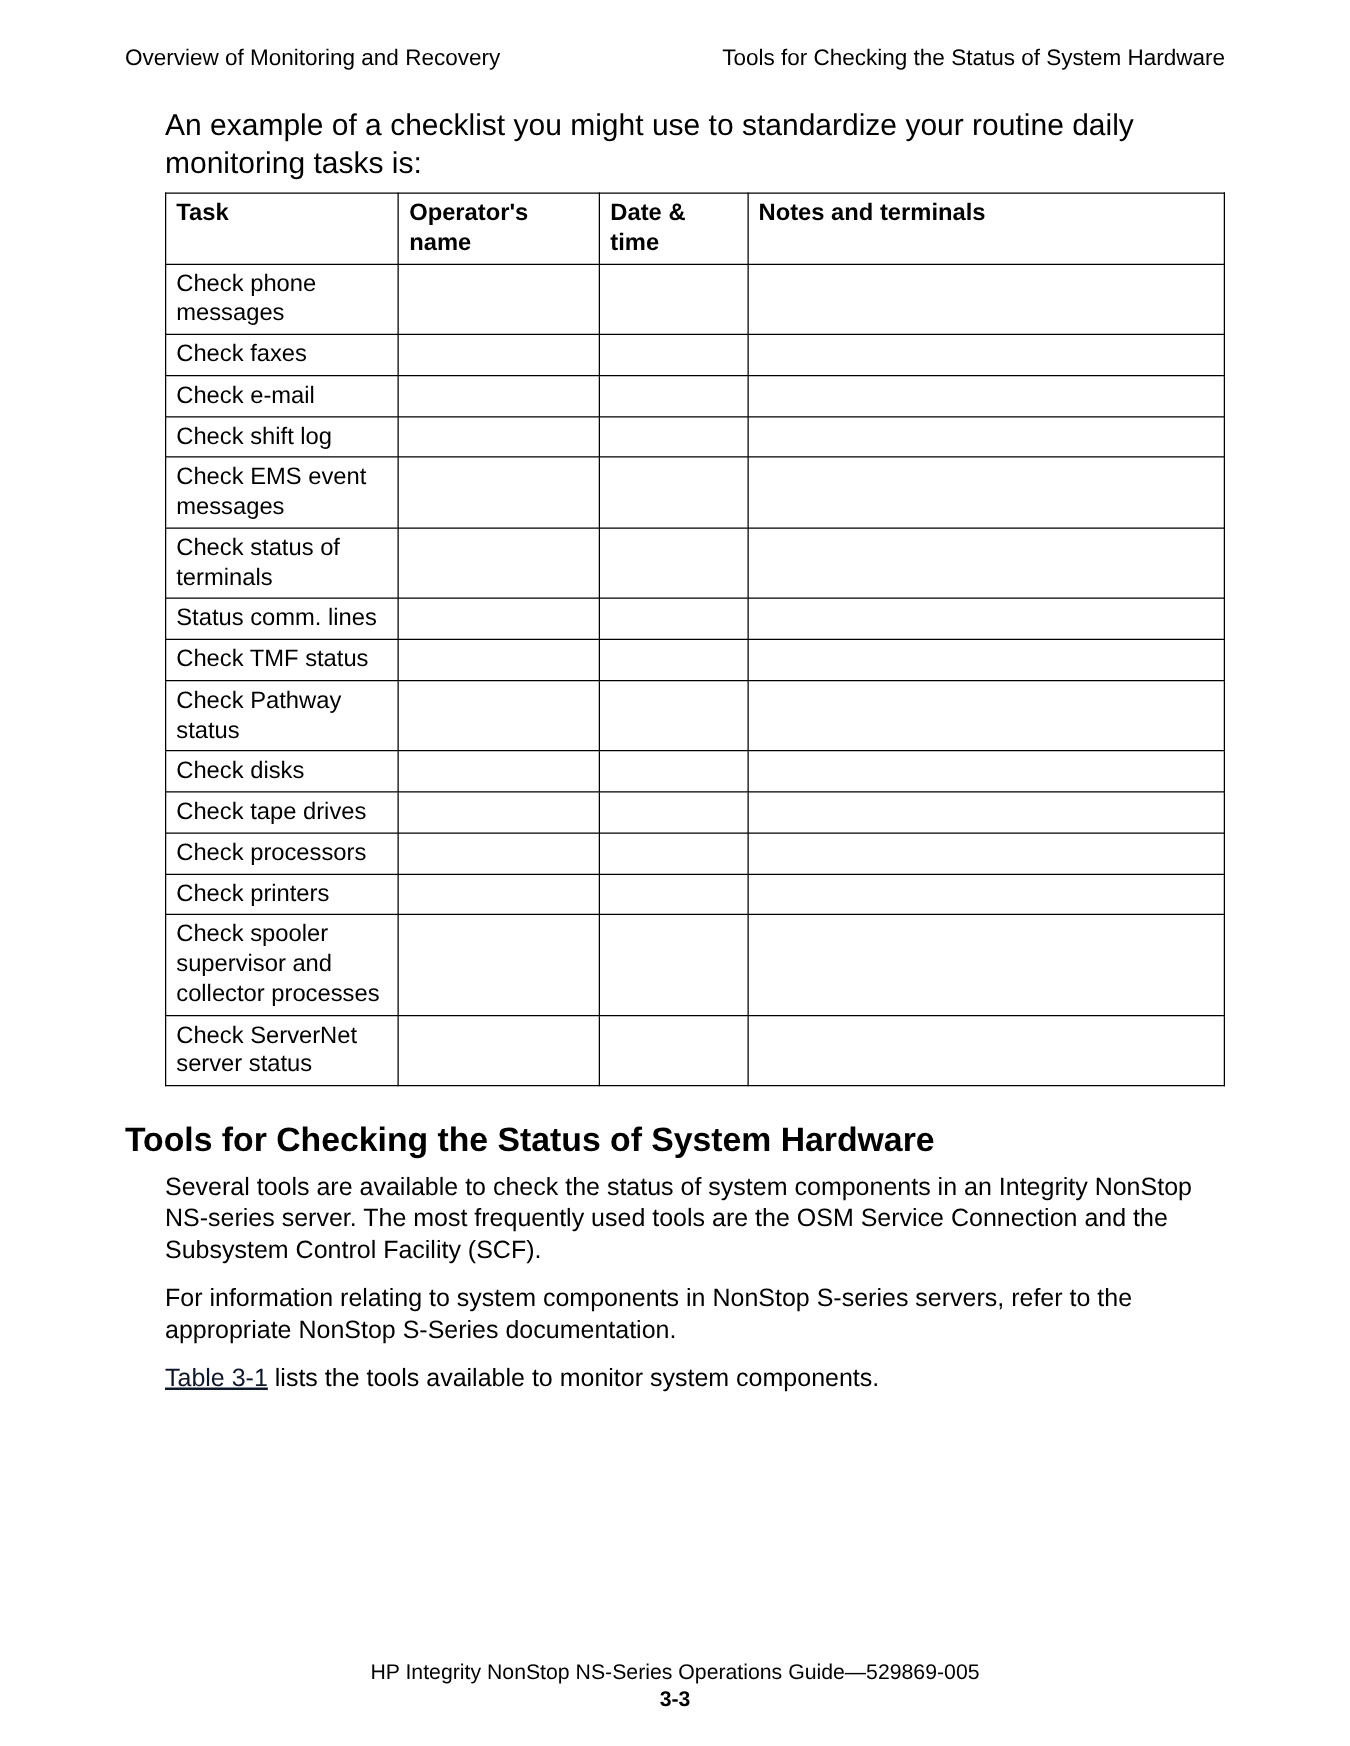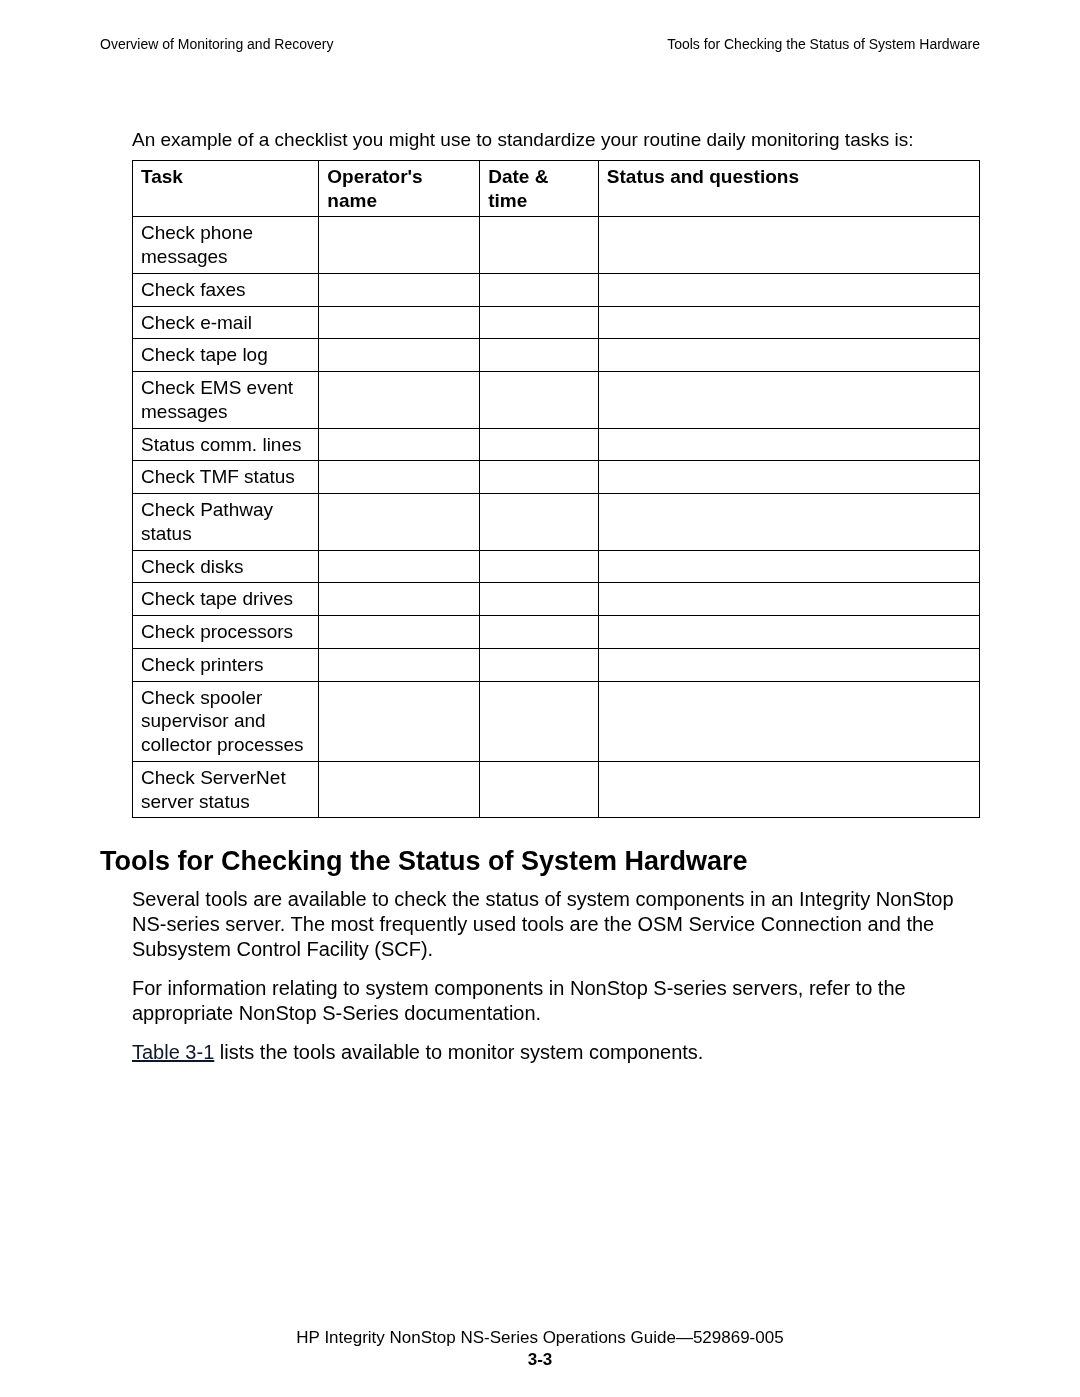--- a/index.html
+++ b/index.html
@@ -12,25 +12,25 @@
   .page {
     width: 1080px;
     height: 1397px;
     box-sizing: border-box;
     padding: 36px 100px 0 100px;
     position: relative;
   }
   .running-header {
     display: flex;
     justify-content: space-between;
-    font-size: 14px;
-    margin-bottom: 76px;
+    font-size: 18px;
+    margin-bottom: 29px;
   }
   .intro {
-    font-size: 19px;
+    font-size: 24px;
     margin: 0 0 8px 32px;
     line-height: 1.25;
   }
   table.checklist {
     border-collapse: collapse;
     width: calc(100% - 32px);
     margin-left: 32px;
     margin-bottom: 28px;
   }
   table.checklist th,
@@ -88,21 +88,21 @@
   </div>
 
   <p class="intro">An example of a checklist you might use to standardize your routine daily monitoring tasks is:</p>
 
   <table class="checklist">
     <thead>
       <tr>
         <th class="col-task">Task</th>
         <th class="col-op">Operator's name</th>
         <th class="col-date">Date &amp; time</th>
-        <th class="col-notes">Status and questions</th>
+        <th class="col-notes">Notes and terminals</th>
       </tr>
     </thead>
     <tbody id="checklist-body">
         <tr>
           <td>Check phone messages</td>
           <td></td>
           <td></td>
           <td></td>
         </tr>
         <tr>
@@ -111,27 +111,33 @@
           <td></td>
           <td></td>
         </tr>
         <tr>
           <td>Check e-mail</td>
           <td></td>
           <td></td>
           <td></td>
         </tr>
         <tr>
-          <td>Check tape log</td>
+          <td>Check shift log</td>
           <td></td>
           <td></td>
           <td></td>
         </tr>
         <tr>
           <td>Check EMS event messages</td>
+          <td></td>
+          <td></td>
+          <td></td>
+        </tr>
+        <tr>
+          <td>Check status of terminals</td>
           <td></td>
           <td></td>
           <td></td>
         </tr>
         <tr>
           <td>Status comm. lines</td>
           <td></td>
           <td></td>
           <td></td>
         </tr>

